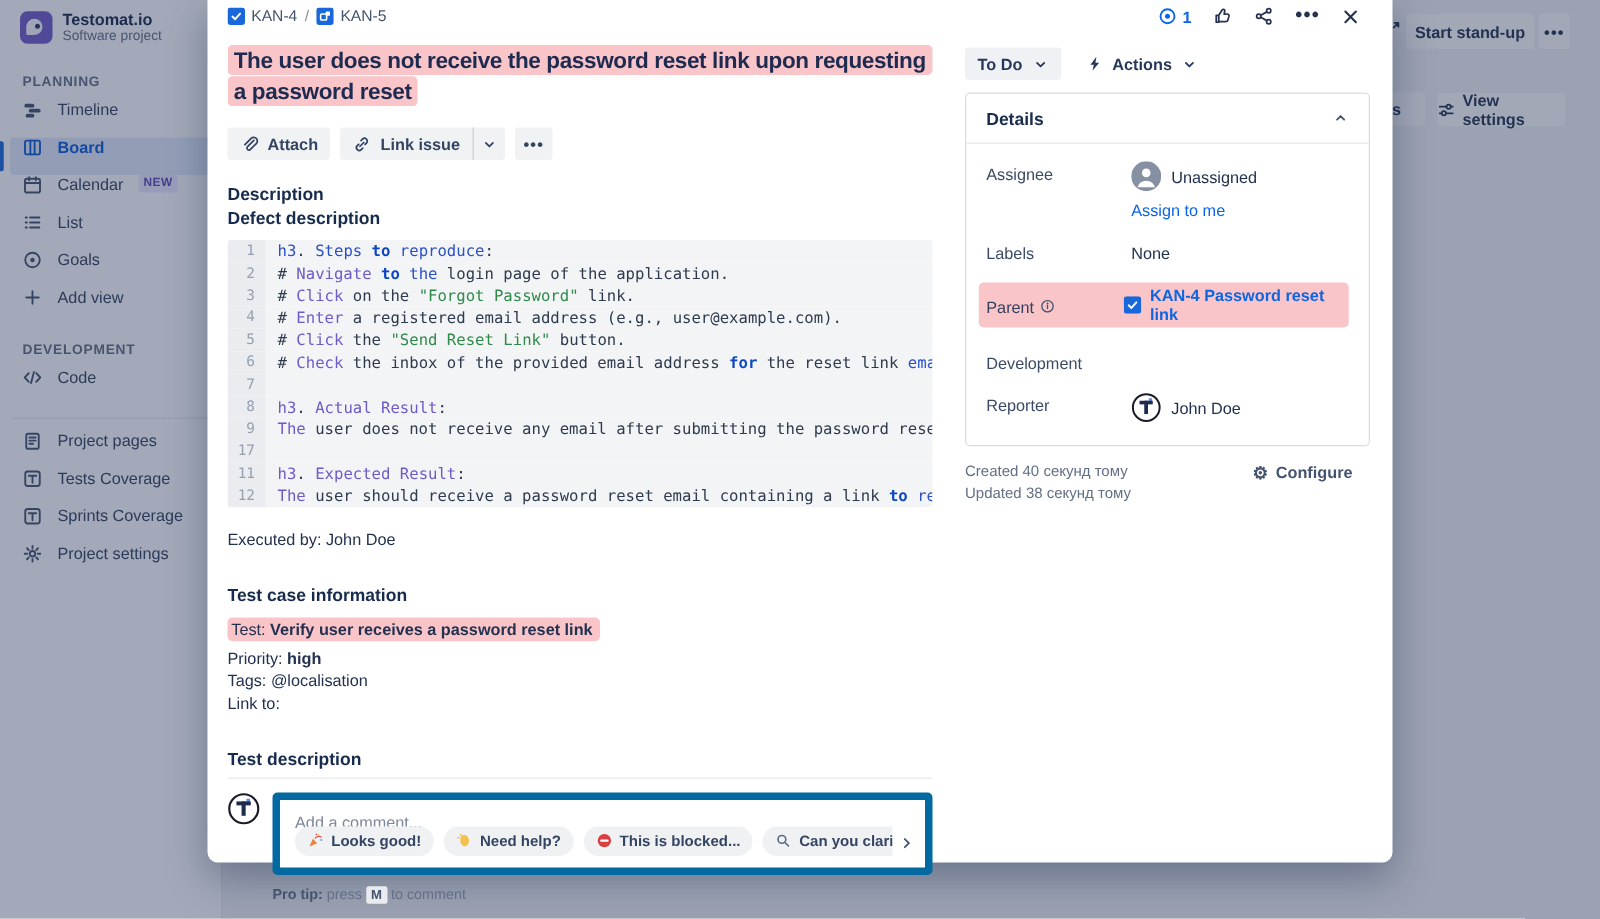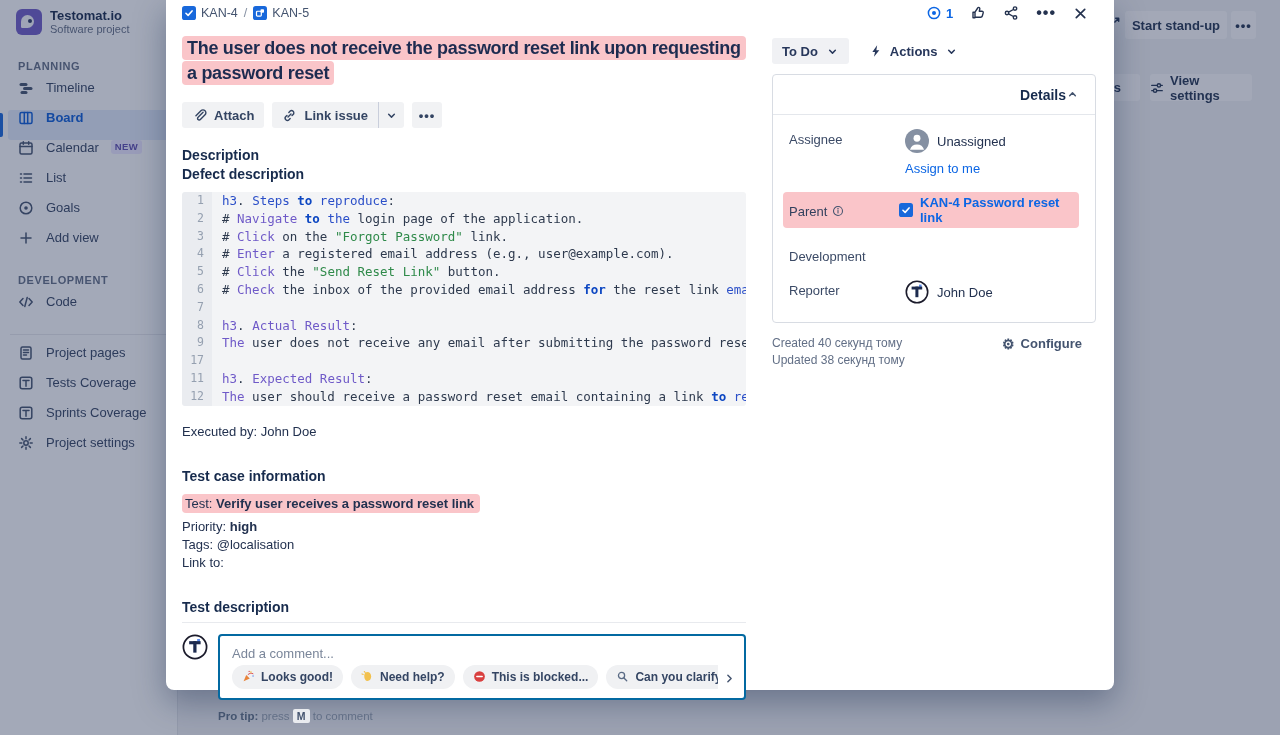--- a/index.html
+++ b/index.html
@@ -68,35 +68,35 @@
   .executed{margin-top:18px;font-size:13px;color:#22314f}
   .tci-head{margin-top:29px}
   .tci-line{font-size:13px;color:#22314f;line-height:18px}
   .test-line{margin-top:11px}
   .test-line .hl2{background:#fac5c9;border-radius:4px;padding:2px 6px 2px 3px}
   .b{font-weight:bold}
   .tdesc-head{margin-top:27px}
   .tdesc-hr{height:1px;background:#e8eaee;margin-top:7px}
 
   .comment{display:flex;gap:10px;margin-top:11px}
-  .cbox{flex:1;border:2px solid #0369a1;border-radius:4px;height:66px;padding:10px 12px;position:relative;overflow:hidden;background:#fff;cursor:text}
+  .cbox{flex:1;border:6px solid #0369a1;border-radius:4px;height:66px;padding:10px 12px;position:relative;overflow:hidden;background:#fff;cursor:text}
   .cplaceholder{font-size:13px;color:#7a869a}
   .pill-row{position:absolute;left:12px;right:26px;bottom:9px;display:flex;gap:8px;overflow:hidden}
   .pill{flex:none;display:flex;align-items:center;gap:6px;height:24px;padding:0 10px;background:#f0f1f3;border-radius:12px;font-size:12px;font-weight:700;color:#344563;cursor:pointer;white-space:nowrap}
   .pill-next{position:absolute;right:8px;bottom:13px;color:#44546f;cursor:pointer}
   .protip{margin-top:9px;margin-left:36px;font-size:11.5px;color:#626f86}
   .protip .b{color:#44546f}
   .kbd{display:inline-block;background:#e9ebef;border-radius:2px;padding:1px 4px;font-size:10.5px;font-weight:bold;color:#44546f}
 
   
   .status-row{display:flex;align-items:center;gap:14px;margin-top:12px}
   .status-btn{display:flex;align-items:center;gap:8px;height:26px;padding:0 10px;background:#f0f1f4;border-radius:3px;font-size:13px;font-weight:bold;color:#27375b;cursor:pointer}
   .actions-btn{display:flex;align-items:center;gap:7px;height:26px;padding:0 6px;font-size:13px;font-weight:600;color:#27375b;cursor:pointer}
   .dcard{margin-top:10px;border:1px solid #d8dce3;border-radius:4px}
-  .dcard-head{display:flex;align-items:center;justify-content:flex-end;height:40px;padding:0 16px;border-bottom:1px solid #e4e7ec;cursor:pointer}
+  .dcard-head{display:flex;align-items:center;justify-content:space-between;height:40px;padding:0 16px;border-bottom:1px solid #e4e7ec;cursor:pointer}
   .dcard-title{font-size:14px;font-weight:600;color:#172b4d}
   .dcard-body{padding:14px 16px 18px 16px}
   .frow{display:flex;align-items:flex-start}
   .flabel{flex:none;width:116px;font-size:13px;color:#3b4a66;padding-top:3px;display:flex;align-items:center;gap:5px}
   .fval{font-size:13px;color:#22314f}
   .avrow{display:flex;align-items:center;gap:8px}
   .link{color:#0c66e4;cursor:pointer}
   .assign-link{margin-top:8px;font-size:13px}
   .mt16{margin-top:16px}.mt18{margin-top:18px}
   .parent-band{display:inline-flex;background:#fac5c9;border-radius:4px;padding:3px 8px 3px 6px;margin-left:-6px}
@@ -512,20 +512,24 @@
                     <circle cx="8" cy="8" r="8" fill="#8590A2"></circle>
                     <circle cx="8" cy="6.2" r="2.3" fill="#fff"></circle>
                     <path d="M3.3 13.9a4.9 4.9 0 019.4 0z" fill="#fff"></path>
                   </svg>
                 </span>
               <span>Unassigned</span>
             </span>
             <div class="assign-link link">Assign to me</div>
           </span>
         </div>
+        <div class="frow mt16">
+          <span class="flabel">Labels</span>
+          <span class="fval" style="padding-top:3px">None</span>
+        </div>
         <div class="mt16">
           <span class="parent-band">
             <span class="flabel" style="color:#33415e">
               <span>Parent</span>
               <span>
                   <svg width="12" height="12" viewBox="0 0 16 16" fill="none" stroke="#44546f" stroke-width="1.4" stroke-linecap="round">
                     <circle cx="8" cy="8" r="6"></circle>
                     <path d="M8 7.2v3.3"></path>
                     <circle cx="8" cy="5" r="0.4" fill="#44546f"></circle>
                   </svg>

